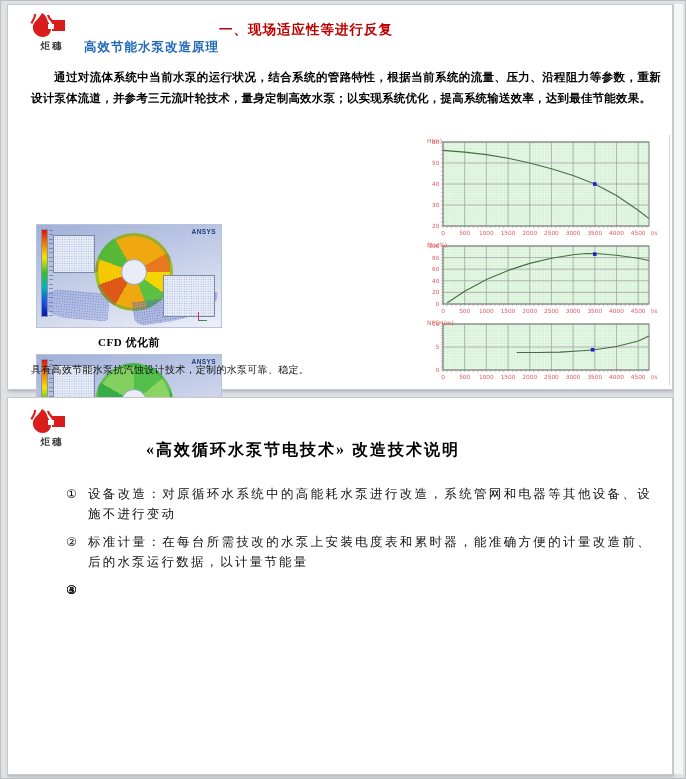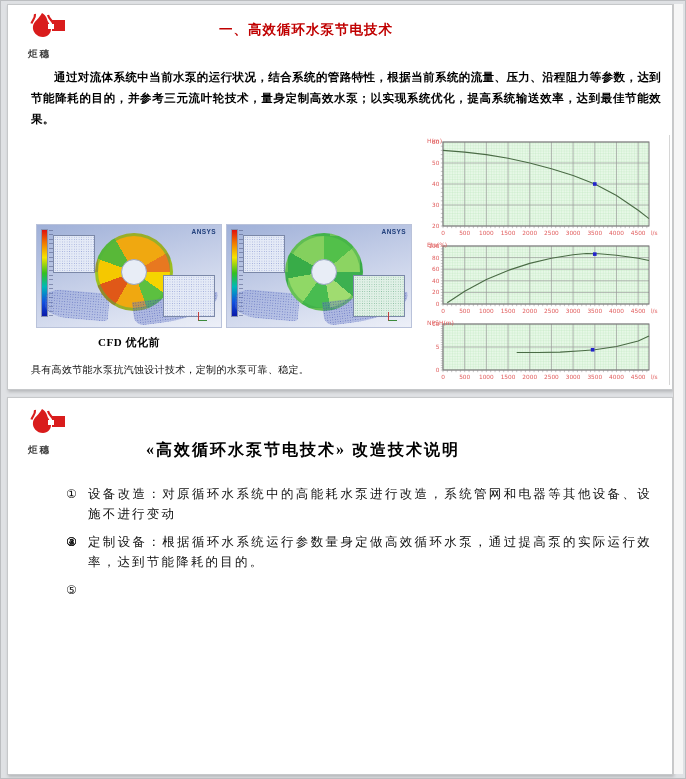--- a/index.html
+++ b/index.html
@@ -11,40 +11,40 @@
           border:1px solid #c6c8ca; box-shadow:1px 2px 3px rgba(0,0,0,.18); }
   #page1 { top:4px; height:386px; }
   #page2 { top:397px; height:378px; }
 
   .scroll-strip { position:absolute; top:4px; left:673px; width:10px; height:770px;
                   background:#f6f6f6; border-left:1px solid #c9c9c9; }
 
   
   .logo { position:absolute; left:20px; top:7px; width:48px; }
   .logo svg { display:block; }
-  .logo-text { font-size:9.5px; color:#3a3a3a; letter-spacing:2px; margin-top:8px; font-weight:bold; }
+  .logo-text { font-size:9.5px; color:#3a3a3a; letter-spacing:2px; margin-top:0px; font-weight:bold;text-align:center; }
 
   
   .p1-title { position:absolute; top:16px; left:0; width:596px; text-align:center;
               font-weight:bold; font-size:13.5px; color:#c00000; letter-spacing:1px; }
   .p1-subtitle { position:absolute; top:34px; left:76px; font-weight:bold;
                  font-size:12.5px; color:#2268b8; letter-spacing:1px; }
   .p1-intro { position:absolute; top:62px; left:23px; width:630px;
               font-weight:bold; font-size:11.5px; line-height:21px; color:#000;
               text-align:justify; text-indent:2em; letter-spacing:.2px; }
   .p1-body { position:absolute; top:115px; left:23px; width:416px;
              font-family:"Liberation Serif","DejaVu Serif",serif;
              font-size:10.5px; line-height:18.4px; color:#111;
              text-align:justify; text-indent:2em; letter-spacing:.3px; }
   .p1-footnote { position:absolute; top:358px; left:23px; width:420px;
                  font-family:"Liberation Serif","DejaVu Serif",serif;
                  font-size:10px; color:#111; letter-spacing:.3px; }
 
   
-  .cfd-row { position:absolute; top:219px; left:28px; display:flex; gap:4px; }
+  .cfd-row { position:absolute; top:219px; left:28px; display:flex; gap:4px;flex-direction:column; }
   .cfd-fig { width:186px; }
   .cfd { position:relative; width:186px; height:104px; overflow:hidden;
          background:linear-gradient(165deg,#9fb0d8 0%,#c3cde7 45%,#edf0f8 100%);
          border:1px solid #b9c2da; }
   .cfd-legend { position:absolute; left:4px; top:4px; width:7px; height:88px;
                 background:linear-gradient(180deg,#e01010 0%,#f07800 15%,#f5e400 32%,#35c020 50%,#00b8b8 66%,#1050e0 84%,#0a18a8 100%);
                 border:1px solid #8892b0; }
   .cfd-legend-ticks { position:absolute; left:12px; top:5px; width:10px; height:86px;
         background:repeating-linear-gradient(180deg,#5a648c 0 1px,transparent 1px 4.5px);
         width:4px; opacity:.6; }
@@ -109,22 +109,23 @@
     <svg width="38" height="28" viewBox="0 0 38 28">
       <path d="M14,1 C11,7 6,9 5,14 C4,20 9,25 15,25 C20,25 23,21 23,17 C23,13 20,11 19,7 C18,4 16,2 14,1 Z" fill="#d91c1c"></path>
       <path d="M7,2 C7.5,6 4.5,8 3.5,11.5" stroke="#d91c1c" stroke-width="2.2" fill="none"></path>
       <path d="M20,3 C21,7 24,8 25.5,12" stroke="#d91c1c" stroke-width="2.2" fill="none"></path>
       <rect x="24" y="8" width="13" height="11" fill="#d91c1c"></rect>
       <rect x="20" y="12" width="6" height="5" fill="#ffffff"></rect>
     </svg>
     <div class="logo-text">炬穗</div>
   </div>
 
-  <div class="p1-title">一、高效循环水泵节电技术</div>
-  <p class="p1-intro">通过对流体系统中当前水泵的运行状况，结合系统的管路特性，根据当前系统的流量、压力、沿程阻力等参数，达到节能降耗的目的，并参考三元流叶轮技术，量身定制高效水泵；以实现系统优化，提高系统输送效率，达到最佳节能效果。</p>
+  <div class="p1-title">一、现场适应性等进行反复</div>
+  <div class="p1-subtitle">高效节能水泵改造原理</div>
+  <p class="p1-intro">通过对流体系统中当前水泵的运行状况，结合系统的管路特性，根据当前系统的流量、压力、沿程阻力等参数，重新设计泵体流道，并参考三元流叶轮技术，量身定制高效水泵；以实现系统优化，提高系统输送效率，达到最佳节能效果。</p>
 
   <div class="cfd-row">
     <div class="cfd-fig">
       <div class="cfd before-img">
         <div class="cfd-legend"></div>
         <div class="cfd-legend-ticks"></div>
         <span class="cfd-brand">ANSYS</span>
         <div class="inset a"></div>
         <div class="volute-left"></div>
         <div class="impeller before">
@@ -512,27 +513,27 @@
 
   <div class="p2-title">«高效循环水泵节电技术» 改造技术说明</div>
 
   <ul class="p2-list">
     <li>
       <span class="num">①</span>
       <span>设备改造：对原循环水系统中的高能耗水泵进行改造，系统管网和电器等其他设备、设施不进行变动</span>
     </li>
     <li>
       <span class="num">②</span>
+      <span>标准计量：在每台所需技改的水泵上安装电度表和累时器，能准确方便的计量改造前、后的水泵运行数据，以计量节能量</span>
     </li>
     <li>
       <span class="num">③</span>
     </li>
     <li>
       <span class="num">④</span>
-      <span>定制设备：根据循环水系统运行参数量身定做高效循环水泵，通过提高泵的实际运行效率，达到节能降耗的目的。</span>
     </li>
     <li>
       <span class="num">⑤</span>
     </li>
   </ul>
 </div>
 
 <div class="scroll-strip"></div>
 <div class="frame"></div>
 

